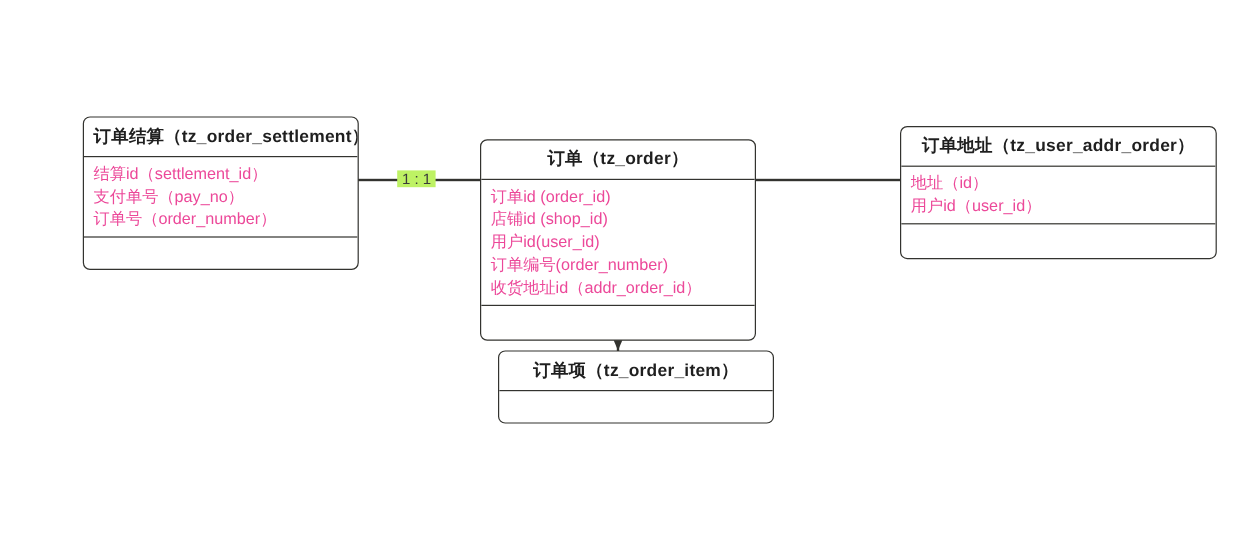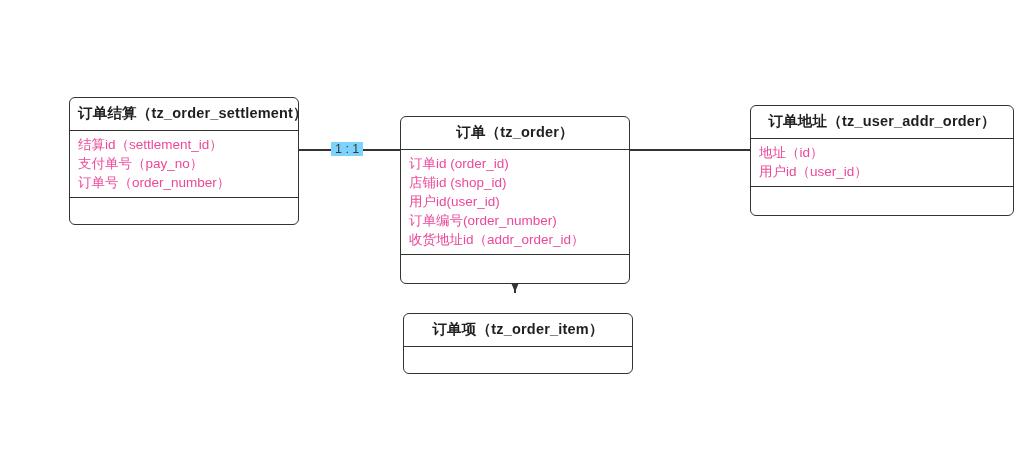--- a/index.html
+++ b/index.html
@@ -60,21 +60,21 @@
     position: absolute;
     background: #33332f;
   }
   .edge-h { height: 1.8px; }
   .edge-v { width: 1.8px; }
 
   .edge-label {
     position: absolute;
     font-size: 12.5px;
     color: #3a3a3a;
-    background: #7dd3fc;
+    background: #bef264;
     padding: 0 4px;
     white-space: nowrap;
     line-height: 14px;
   }
 
   .diamond {
     position: absolute;
     width: 0;
     height: 0;
   }
@@ -125,18 +125,18 @@
 
   <div class="entity" style="left:750px; top:105px; width:264px;">
     <div class="entity-title">订单地址（tz_user_addr_order）</div>
     <div class="entity-attrs">
       <div class="attr">地址（id）</div>
       <div class="attr">用户id（user_id）</div>
     </div>
     <div class="entity-foot" style="height:28px;"></div>
   </div>
 
-  <div class="entity" style="left:403px; top:292px; width:230px;margin-top:21px;">
+  <div class="entity" style="left:415px; top:292px; width:230px;">
     <div class="entity-title">订单项（tz_order_item）</div>
     <div class="entity-foot" style="height:26px;"></div>
   </div>
 
 </div>
 
 </body></html>

